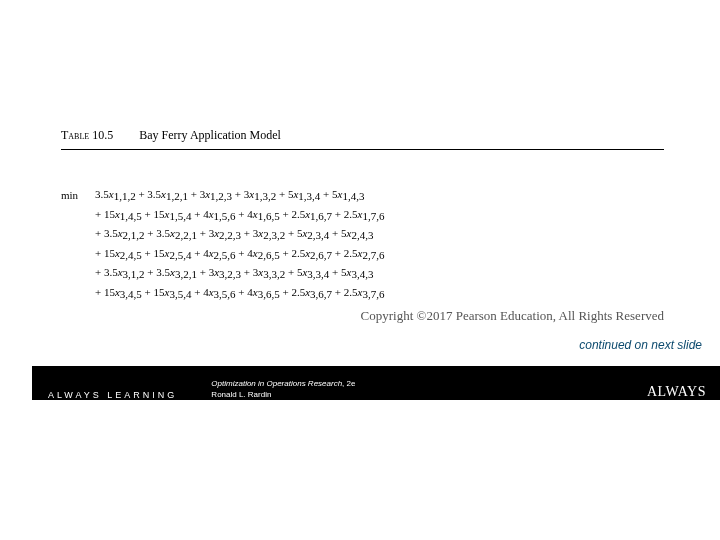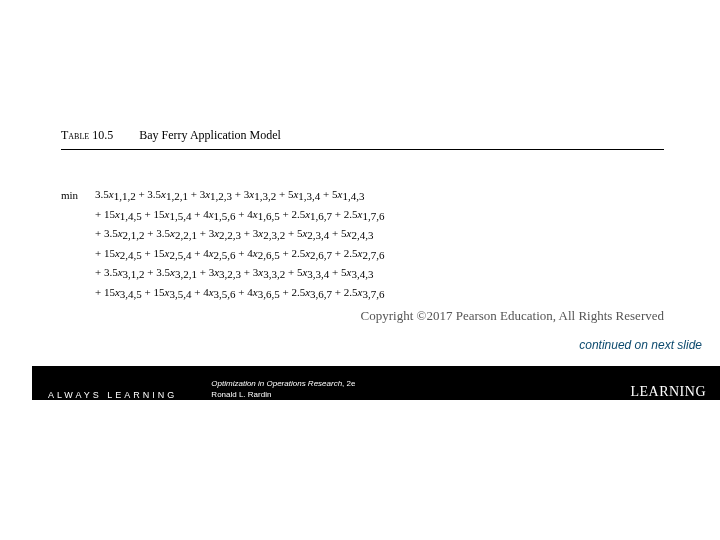--- a/index.html
+++ b/index.html
@@ -150,16 +150,16 @@
   <div class="footer">
     <div class="always-learning">ALWAYS LEARNING</div>
     <div class="book-info">
       <div>
         <span class="book-title">Optimization in Operations Research</span><span>, 2e</span>
       </div>
       <div>Ronald L. Rardin</div>
     </div>
     <div class="copyright-line">
     </div>
-    <div class="pearson-logo">LEARNING</div>
+    <div class="pearson-logo">ALWAYS</div>
   </div>
 
 </div>
 
 </body></html>

